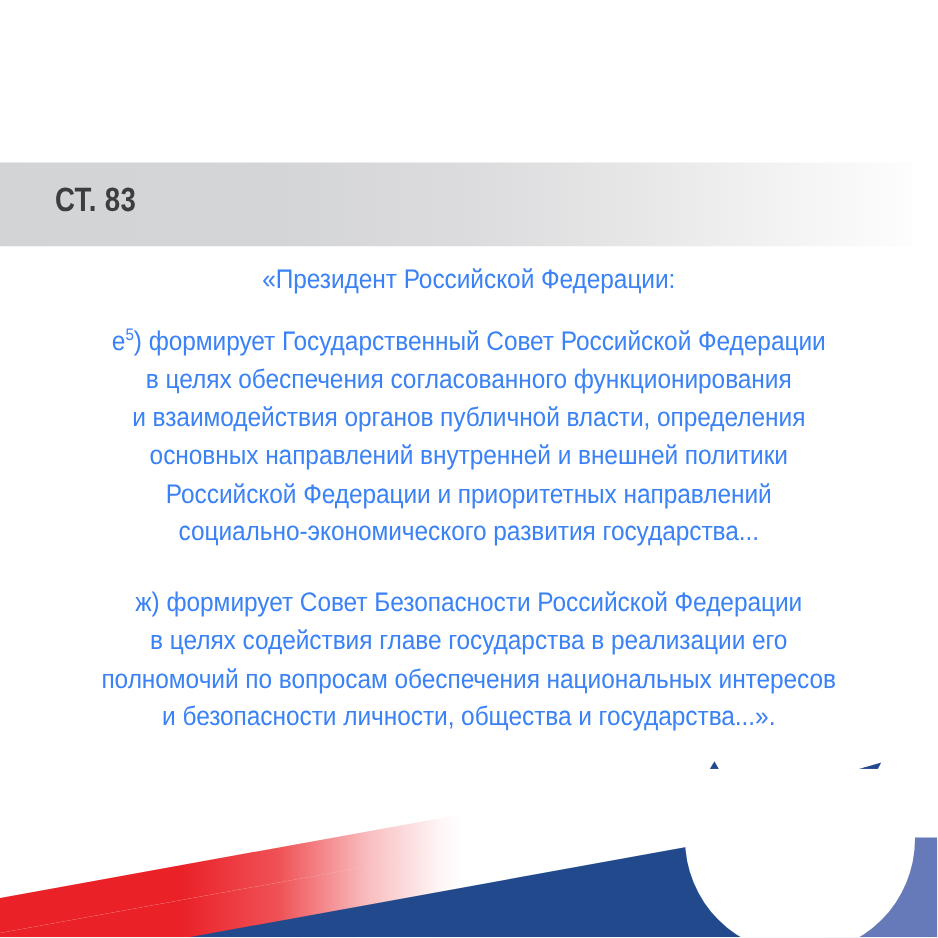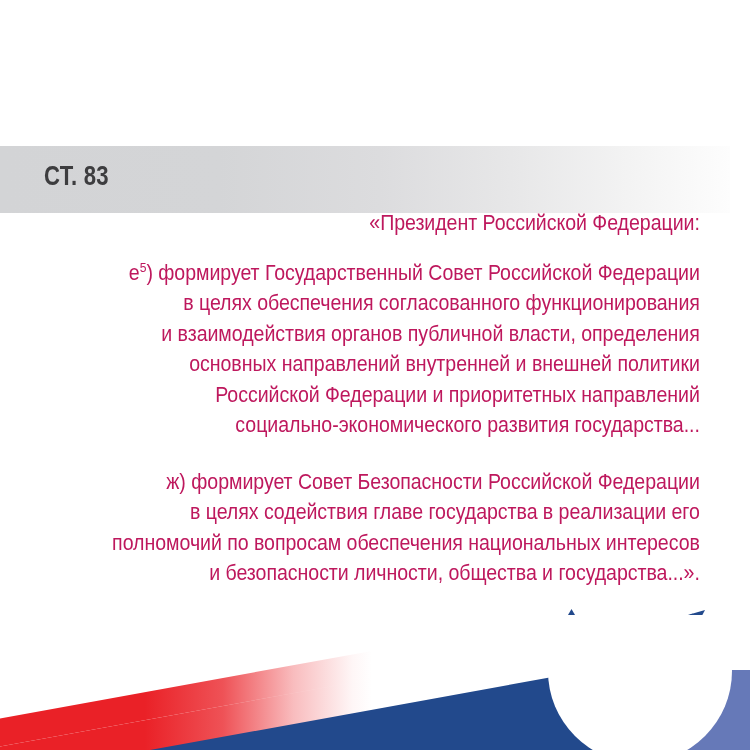--- a/index.html
+++ b/index.html
@@ -55,21 +55,21 @@
     top: 91px;
     width: 656px;
     height: 4px;
     background: linear-gradient(to bottom, #3a6395 0%, #234a82 55%, #16386d 100%);
   }
 
   
   #article-bar {
     position: absolute;
     left: 0;
-    top: 146px;
+    top: 130px;
     width: 730px;
     height: 67px;
     background: linear-gradient(to right,
         #d3d4d6 0%, #d4d5d7 30%, #dcdcde 52%,
         #e7e7e8 70%, #f3f3f3 86%, #fdfdfd 100%);
   }
   #article-label {
     position: absolute;
     left: 44px;
     top: 15px;
@@ -81,22 +81,22 @@
     transform-origin: 0 50%;
     white-space: nowrap;
   }
 
   
   #body-text {
     position: absolute;
     left: 20px;
     top: 208px;
     width: 710px;
-    text-align: right;
-    color: #be185d;
+    text-align: center;
+    color: #3b82f6;
   }
   .para {
     margin: 0;
     font-size: 21.4px;
     line-height: 30.5px;
     letter-spacing: -0.05px;
     white-space: pre-line;
     transform: scaleX(0.915);
     transform-origin: 50% 0;
   }

